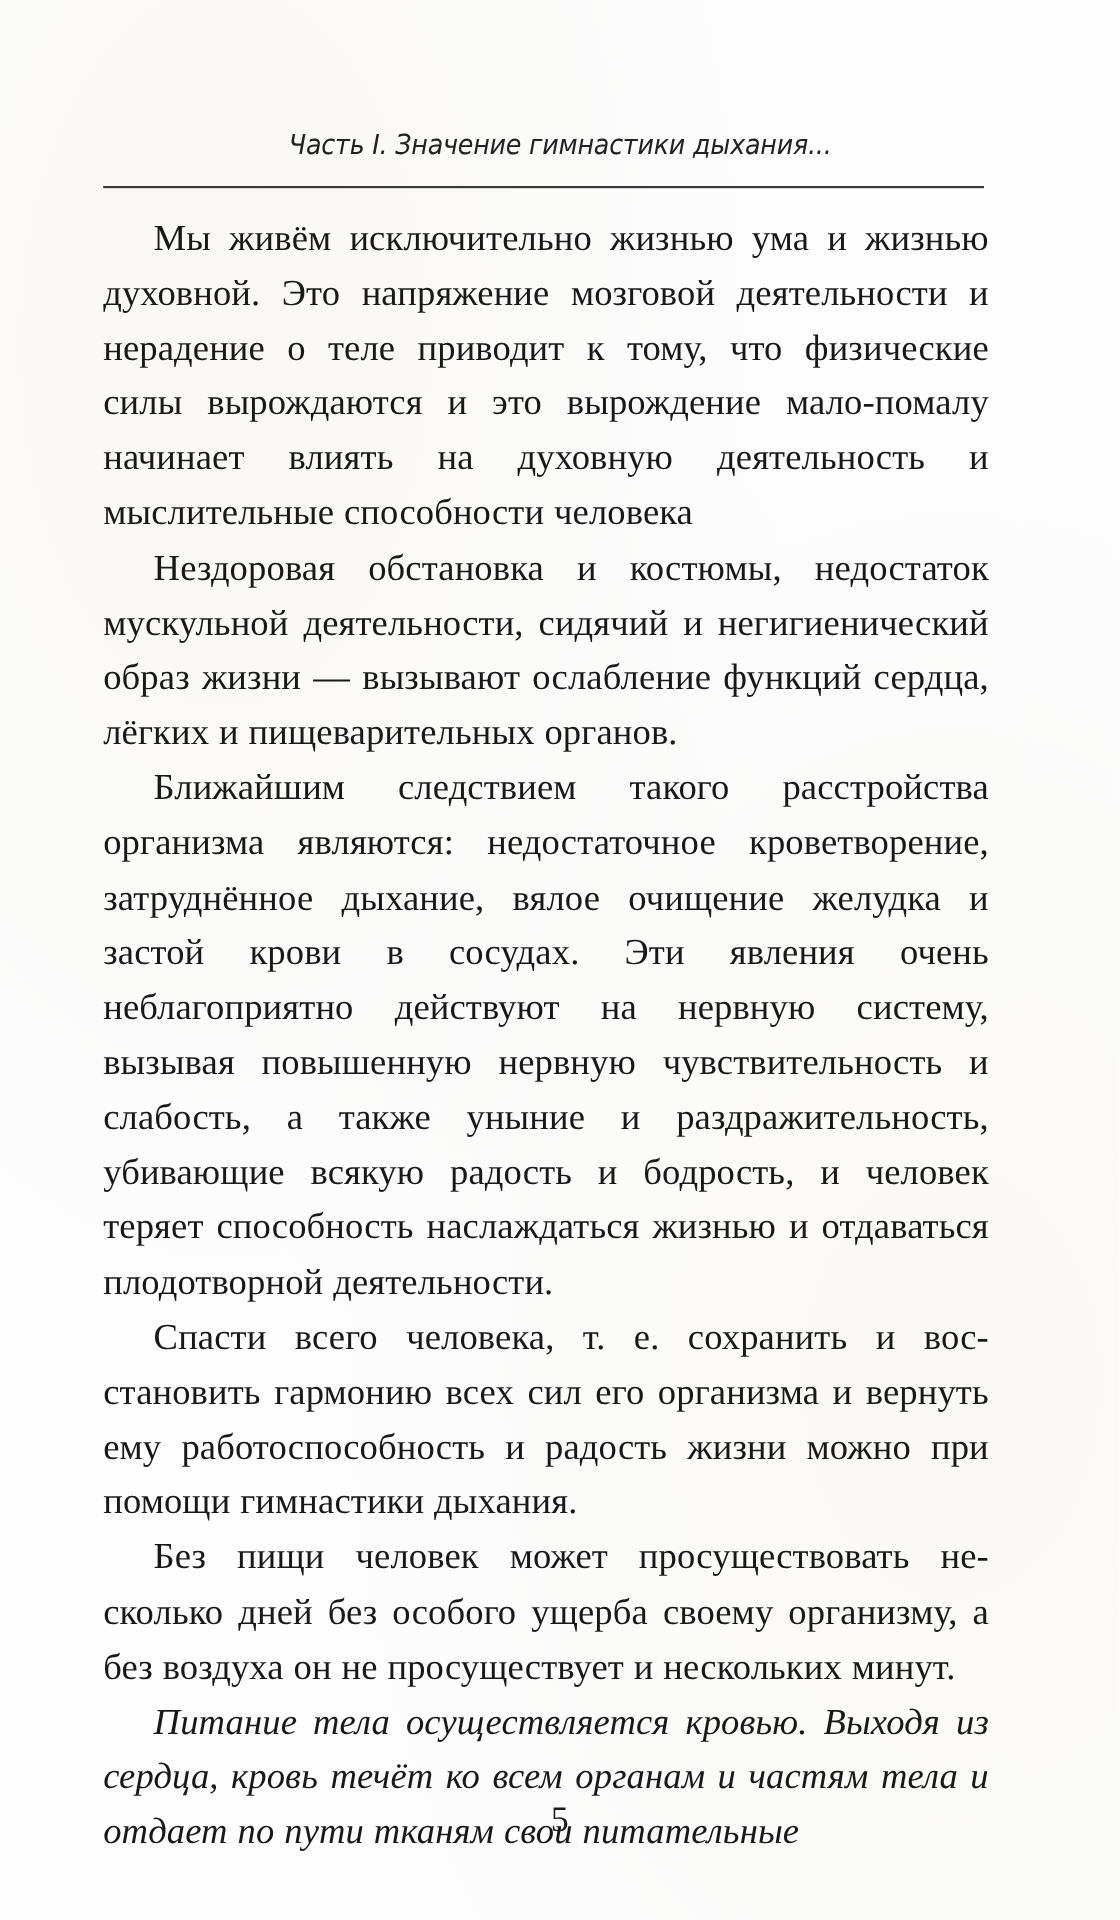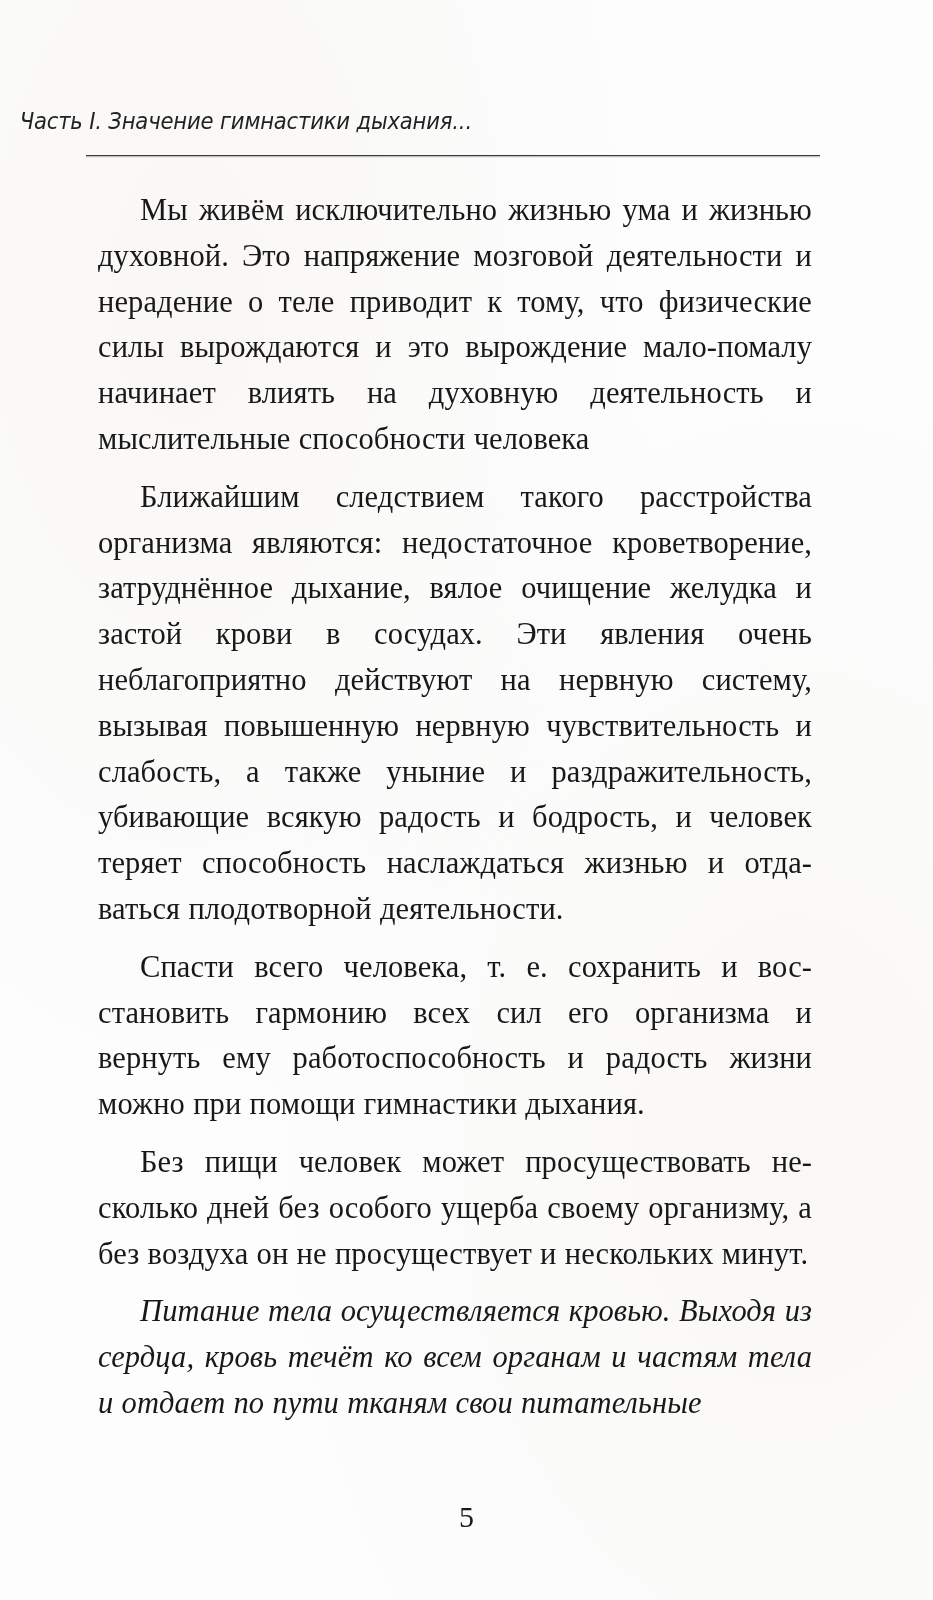--- a/index.html
+++ b/index.html
@@ -29,21 +29,21 @@
     display: flex;
     flex-direction: column;
   }
 
   .page-header {
     position: absolute;
     left: 0;
     right: 0;
     top: 108px;
     height: 34px;
-    text-align: left;
+    text-align: center;
   }
 
   .running-head {
     display: inline-block;
     font-family: "DejaVu Sans", "Liberation Sans", sans-serif;
     font-style: italic;
     font-weight: 300;
     font-size: 23px;
     letter-spacing: -0.2px;
     color: #222222;
@@ -66,21 +66,21 @@
   }
 
   .text-column {
     position: absolute;
     left: 86px;
     top: 176px;
     width: 738px;
   }
 
   p.para {
-    margin: 12px;
+    margin: 0;
     text-indent: 42px;
     text-align: justify;
     text-justify: inter-word;
     font-size: 30.5px;
     line-height: 45.8px;
     letter-spacing: 0.1px;
     word-spacing: 0.5px;
     hyphens: manual;
     color: #181818;
   }
@@ -108,20 +108,21 @@
 <div class="page">
 
   <div class="page-header">
     <span class="running-head">Часть I. Значение гимнастики дыхания...</span>
   </div>
 
   <div class="header-rule"></div>
 
   <div class="text-column">
     <p class="para">Мы живём исключительно жизнью ума и жиз­нью духовной. Это напряжение мозговой дея­тельности и нерадение о теле приводит к тому, что физические силы вырождаются и это вырож­дение мало-помалу начинает влиять на духовную деятельность и мыслительные способности че­ловека</p>
+    <p class="para">Нездоровая обстановка и костюмы, недоста­ток мускульной деятельности, сидячий и негиги­енический образ жизни — вызывают ослабление функций сердца, лёгких и пищеварительных ор­ганов.</p>
     <p class="para">Ближайшим следствием такого расстройства организма являются: недостаточное кроветворе­ние, затруднённое дыхание, вялое очищение же­лудка и застой крови в сосудах. Эти явления очень неблагоприятно действуют на нервную систему, вызывая повышенную нервную чувствительность и слабость, а также уныние и раздражительность, убивающие всякую радость и бодрость, и человек теряет способность наслаждаться жизнью и отда­ваться плодотворной деятельности.</p>
     <p class="para">Спасти всего человека, т. е. сохранить и вос­становить гармонию всех сил его организма и вернуть ему работоспособность и радость жизни можно при помощи гимнастики дыхания.</p>
     <p class="para">Без пищи человек может просуществовать не­сколько дней без особого ущерба своему организ­му, а без воздуха он не просуществует и несколь­ких минут.</p>
     <p class="para">Питание тела осуществляется кровью. Выходя из сердца, кровь течёт ко всем органам и частям тела и отдает по пути тканям свои питательные</p>
   </div>
 
   <div class="folio">5</div>
 
 </div>
 

